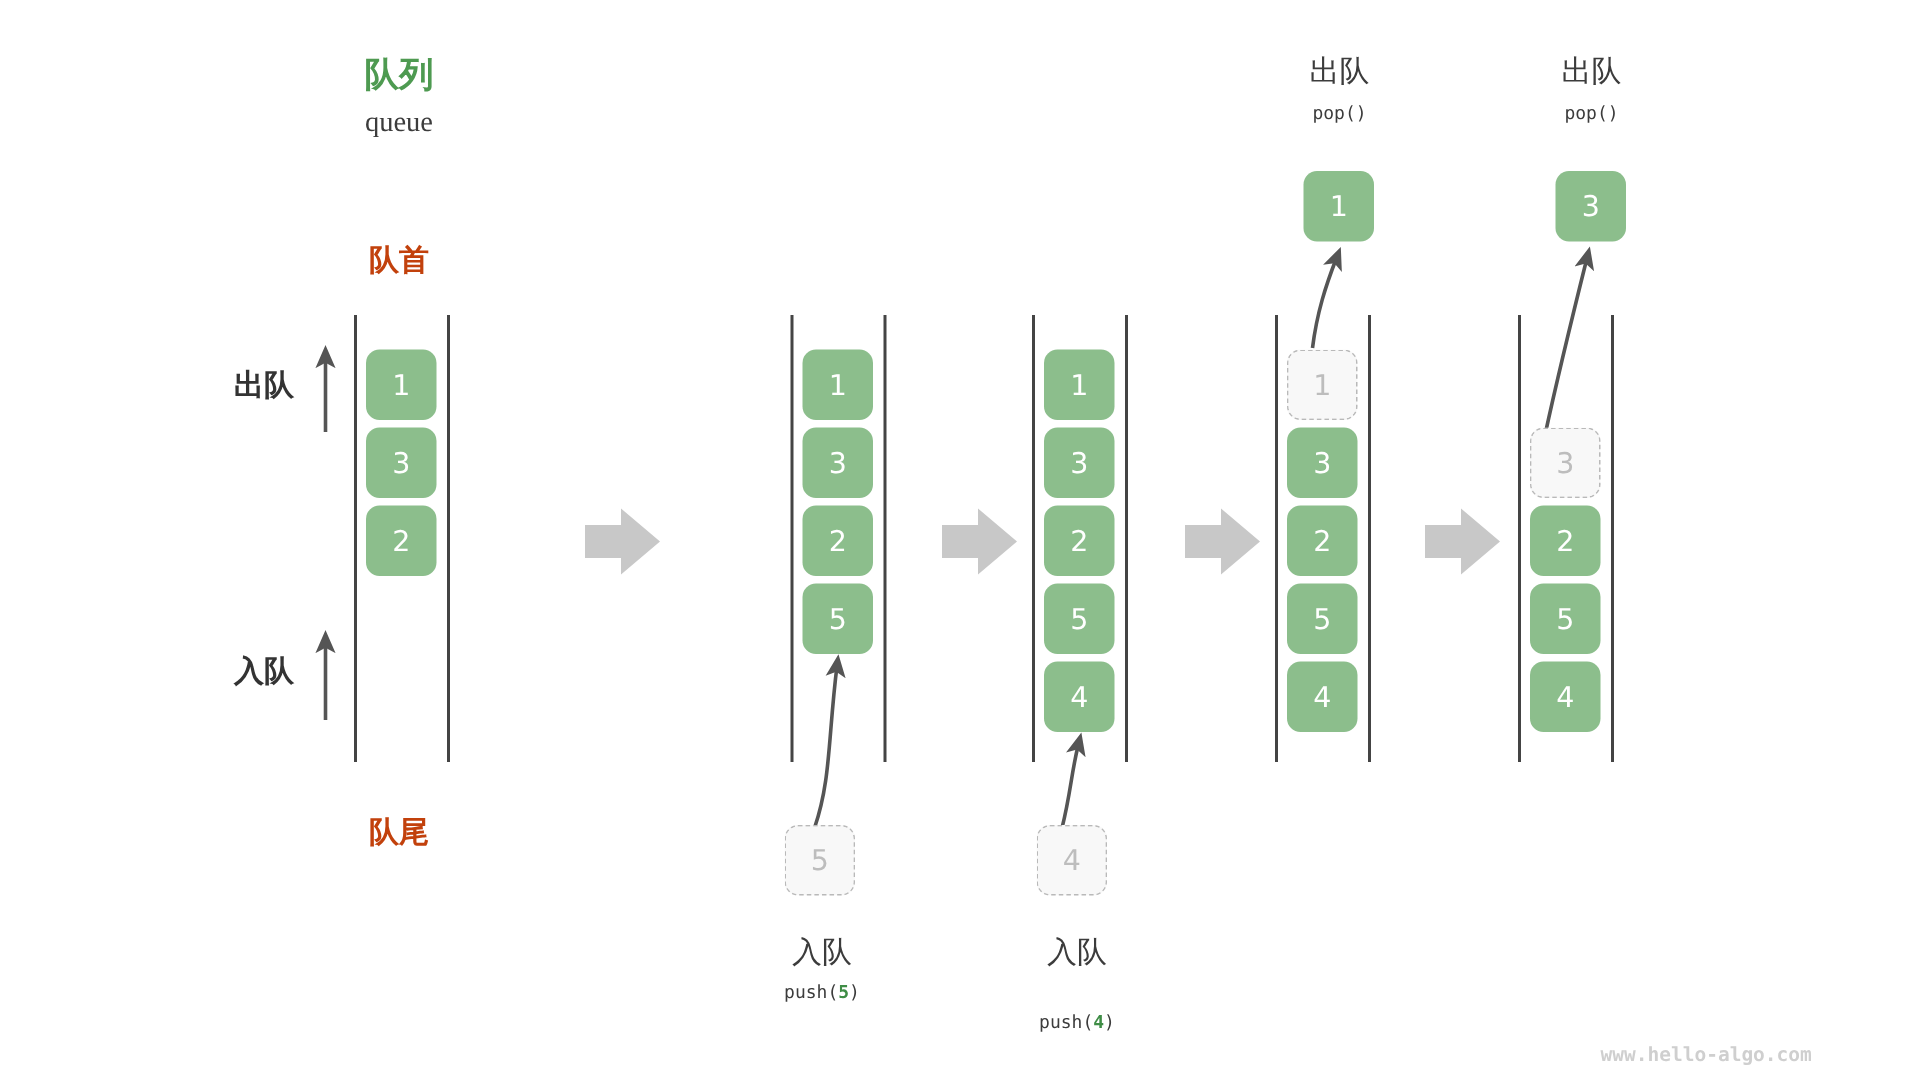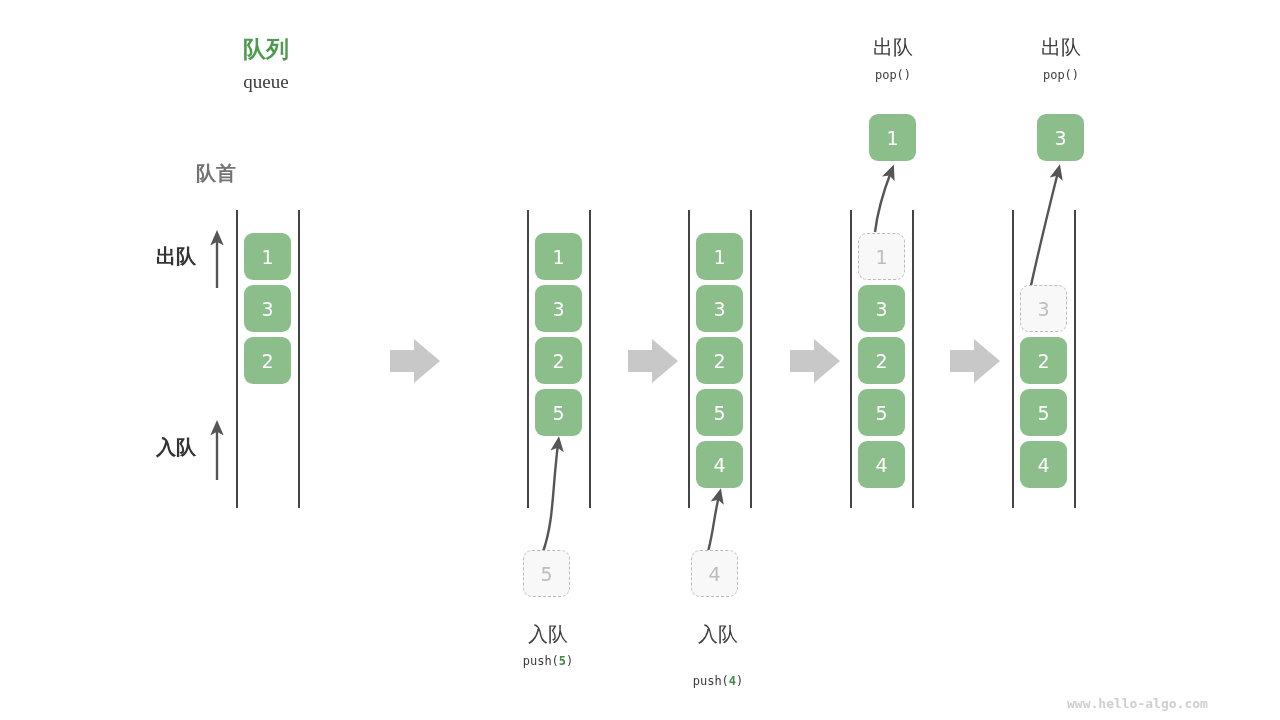--- a/index.html
+++ b/index.html
@@ -36,21 +36,22 @@
   .title-en {
     font-family: Liberation Serif, serif;
     font-size: 19px;
     color: #3c3c3c;
     text-align: center;
     white-space: nowrap;
   }
   .end-label {
     font-size: 20px;
     font-weight: bold;
-    color: #737373;
+    color: #c2410c;
+    text-align: center;
     white-space: nowrap;
   }
   .side-label {
     font-size: 20px;
     font-weight: bold;
     color: #333333;
     text-align: right;
     white-space: nowrap;
   }
   .op-cn {
@@ -146,20 +147,21 @@
 
     <path d="M875,232 C878,208 884,190 891,172" stroke="#555555" stroke-width="2.4" fill="none" marker-end="url(#mk-dark)"></path>
 
     <path d="M1030,290 C1040,244 1050,204 1058,172" stroke="#555555" stroke-width="2.4" fill="none" marker-end="url(#mk-dark)"></path>
   </svg>
 
   <div class="abs title-cn" style="left:196px; top:34px; width:140px;">队列</div>
   <div class="abs title-en" style="left:196px; top:71px; width:140px;">queue</div>
 
   <div class="abs end-label" style="left:196px; top:160px; width:140px;">队首</div>
+  <div class="abs end-label" style="left:196px; top:541px; width:140px;">队尾</div>
 
   <div class="abs side-label" style="left:124px; top:243px; width:72px;">出队</div>
   <div class="abs side-label" style="left:124px; top:434px; width:72px;">入队</div>
 
   <div class="rail" style="left:236px; top:210px; height:298px;"></div>
   <div class="rail" style="left:298px; top:210px; height:298px;"></div>
 
   <div class="box" style="left:244px; top:233px;">1</div>
   <div class="box" style="left:244px; top:285px;">3</div>
   <div class="box" style="left:244px; top:337px;">2</div>

